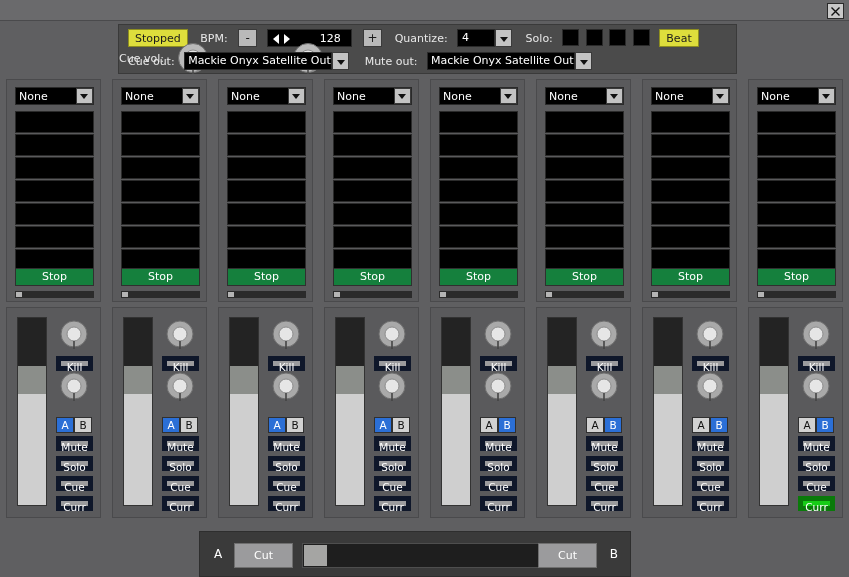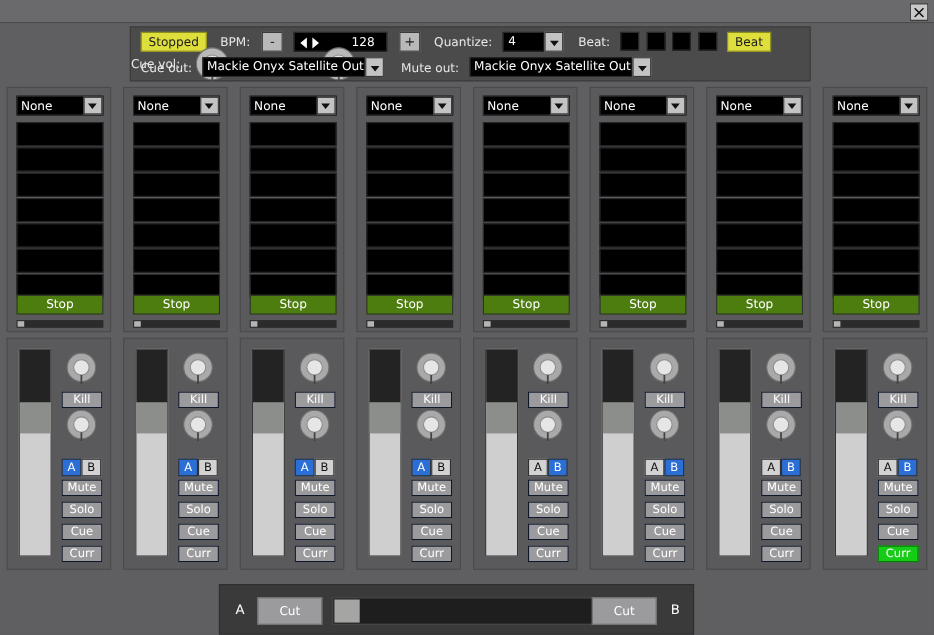--- a/index.html
+++ b/index.html
@@ -121,21 +121,21 @@
     content:"";position:absolute;left:3px;top:5px;
     border-left:4px solid transparent;border-right:4px solid transparent;
     border-top:5px solid #111;
   }
   .clip{
     position:absolute;left:8px;width:79px;height:22px;
     background:#000;border:1px solid #2b2b2b;box-sizing:border-box;cursor:pointer;
   }
   .stop-btn{
     position:absolute;left:8px;top:188px;width:79px;height:18px;
-    background:#4d7c0f;border:1px solid #303030;box-sizing:border-box;
+    background:#15803d;border:1px solid #303030;box-sizing:border-box;
     color:#ffffff;font-size:11px;text-align:center;line-height:16px;cursor:pointer;
   }
   .prog-track{
     position:absolute;left:8px;top:211px;width:79px;height:7px;
     background:#2b2b2b;border:none;box-sizing:border-box;cursor:pointer;
   }
   .prog-thumb{position:absolute;left:1px;top:1px;width:6px;height:5px;background:#b5b5b5;}
 
   
   .fader{
@@ -144,21 +144,21 @@
   }
   .fader-top{position:absolute;left:0;top:0;width:100%;height:48px;background:#232323;}
   .fader-thumb{position:absolute;left:0;top:48px;width:100%;height:28px;background:#8b8e8a;}
 
   .knob-sm{position:absolute;width:34px;height:34px;cursor:pointer;}
   .knob-sm.k1{left:50px;top:9px;}
   .knob-sm.k2{left:50px;top:61px;}
 
   .mini-btn{
     position:absolute;left:49px;width:37px;height:15px;
-    background:#9b9b9d;border:1px solid #0f172a;box-sizing:border-box;
+    background:#9b9b9d;border:5px solid #0f172a;box-sizing:border-box;
     color:#ffffff;font-size:10.5px;text-align:center;line-height:13px;cursor:pointer;
   }
   .ab-wrap{position:absolute;left:49px;top:109px;width:37px;height:16px;}
   .ab-btn{
     position:absolute;top:0;width:18px;height:16px;box-sizing:border-box;
     border:1px solid #303030;font-size:10.5px;text-align:center;line-height:14px;
     cursor:pointer;background:#d2d2d2;color:#111;
   }
   .ab-btn.a{left:0;}
   .ab-btn.b{left:18px;}
@@ -212,21 +212,21 @@
             <path d="M12 1 L12 11 L18 6 Z" fill="#ffffff"></path>
           </svg>
         </span>
         <span class="bpm-val">128</span>
       </span>
       <span class="sq-btn" style="margin-left:8px;">+</span>
       <span class="lbl" style="margin-left:9px;">Quantize:</span>
       <span class="qz-wrap" style="margin-left:6px;">
         <span class="qz-field">4</span><span class="dd-arrow"></span>
       </span>
-      <span class="lbl" style="margin-left:10px;">Beat:</span>
+      <span class="lbl" style="margin-left:10px;">Solo:</span>
       <span style="margin-left:6px;display:inline-block;vertical-align:top;">
         <span class="beat-box"></span>
         <span class="beat-box"></span>
         <span class="beat-box"></span>
         <span class="beat-box"></span>
       </span>
       <span class="yellow-btn" style="margin-left:3px;">Beat</span>
       <span class="lbl" style="">Cue vol:</span>
       <span class="knob-lg" style="margin-left:8px;">
         <svg width="36" height="36" viewBox="0 0 36 36" aria-hidden="true">

